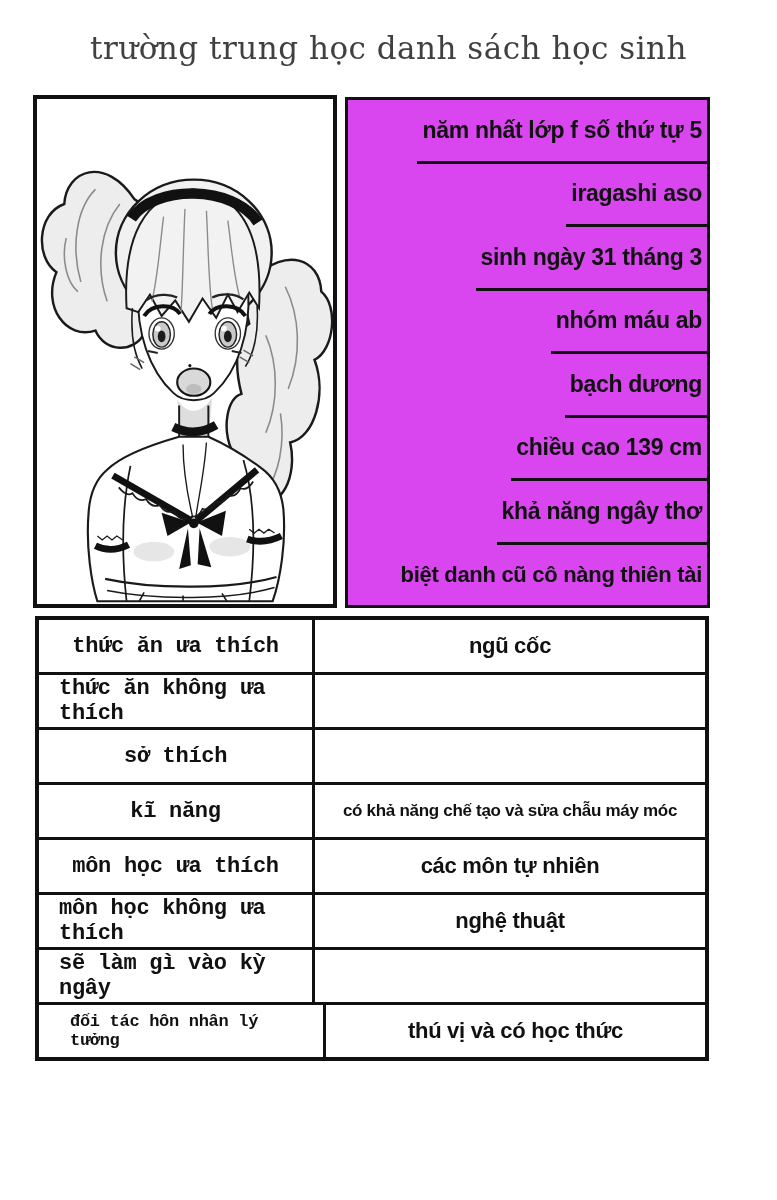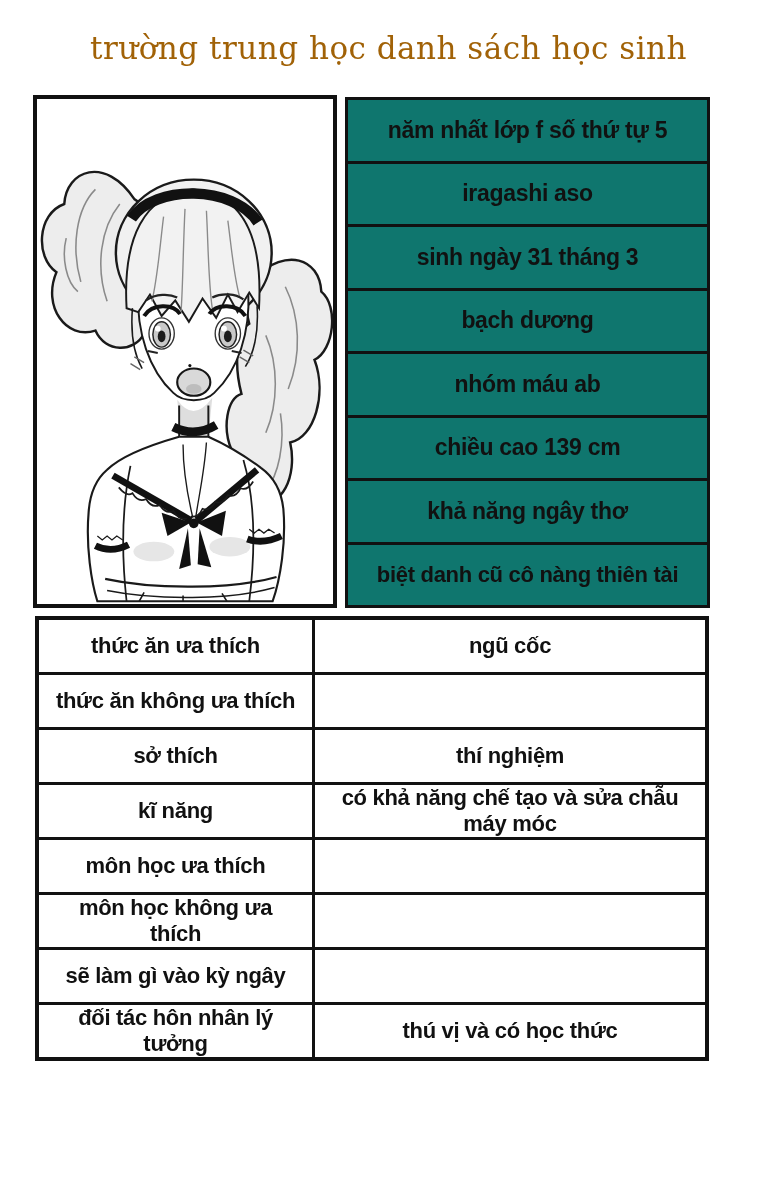--- a/index.html
+++ b/index.html
@@ -3,57 +3,57 @@
 <meta charset="utf-8">
 <style>
   html, body { margin:0; padding:0; background:#ffffff; }
   .page {
     position:relative; width:777px; height:1200px; background:#ffffff;
     color:#111; font-family:"Liberation Sans", sans-serif; overflow:hidden;
   }
   .title {
     position:absolute; top:30px; left:0; width:100%;
     text-align:center; font-family:"DejaVu Serif", serif;
-    font-size:31px; font-weight:500; color:#a16207; letter-spacing:0.5px;
+    font-size:31px; font-weight:500; color:#404040; letter-spacing:0.5px;
   }
   .portrait-box {
     position:absolute; left:33px; top:95px; width:304px; height:513px;
     border:4px solid #111; box-sizing:border-box; background:#fff;
   }
   .portrait-box svg { display:block; width:100%; height:100%; }
   .info-col {
     position:absolute; left:345px; top:97px; width:365px; height:511px;
-    border:3px solid #111; box-sizing:border-box; background:#0f766e;
-    display:flex; flex-direction:column;
+    border:3px solid #111; box-sizing:border-box; background:#d946ef;
+    display:flex; flex-direction:column;align-items:flex-end;
   }
   .info-row {
     flex:1; display:flex; align-items:center; justify-content:center;
     border-bottom:3px solid #111; font-weight:bold; font-size:23px;
     text-align:center; padding:0 5px; letter-spacing:-0.3px;
   }
   .info-row:last-child { border-bottom:none; }
   .bio-table {
     position:absolute; left:35px; top:616px; width:674px;
     border:4px solid #111; box-sizing:border-box; background:#fff;
   }
   .bio-row { display:flex; height:52px; border-bottom:3px solid #111; }
-  .bio-row:last-child { border-bottom:none; }
+  .bio-row:last-child { border-bottom:none;margin-left:11px; }
   .bio-label {
     width:276px; flex:0 0 276px; border-right:3px solid #111;
     display:flex; align-items:center; justify-content:center;
-    font-weight:bold; font-size:22px; text-align:center;
-    box-sizing:border-box; padding:0 13px; letter-spacing:-0.3px;
+    font-weight:bold; font-size:22px; text-align:left;
+    box-sizing:border-box; padding:0 20px; letter-spacing:-0.3px;font-family:Liberation Mono, monospace;
   }
   .bio-value {
     flex:1; display:flex; align-items:center; justify-content:center;
     font-weight:bold; font-size:22px; text-align:center;
     padding:0 20px; letter-spacing:-0.3px;
   }
   .sm { font-size:22px; }
-  .xs { font-size:22px; }
+  .xs { font-size:17px; }
 </style>
 </head>
 <body>
 
 <div class="page">
 
   <div class="title">trường trung học danh sách học sinh</div>
 
   <div class="portrait-box">
     <svg viewBox="0 0 304 513" xmlns="http://www.w3.org/2000/svg">
@@ -137,48 +137,49 @@
       <path d="M70,490 C120,501 200,501 246,488" fill="none" stroke="#1a1a1a" stroke-width="2.2"></path>
       <path d="M72,502 C122,512 198,512 244,499" fill="none" stroke="#1a1a1a" stroke-width="1.6"></path>
       <path d="M110,504 L105,513 M150,507 L150,513 M190,505 L195,513" fill="none" stroke="#1a1a1a" stroke-width="1.6"></path>
     </svg>
   </div>
 
   <div class="info-col">
     <div class="info-row">năm nhất lớp f số thứ tự 5</div>
     <div class="info-row">iragashi aso</div>
     <div class="info-row">sinh ngày 31 tháng 3</div>
+    <div class="info-row">nhóm máu ab</div>
     <div class="info-row">bạch dương</div>
-    <div class="info-row">nhóm máu ab</div>
     <div class="info-row">chiều cao 139 cm</div>
     <div class="info-row">khả năng ngây thơ</div>
     <div class="info-row sm">biệt danh cũ cô nàng thiên tài</div>
   </div>
 
   <div class="bio-table">
     <div class="bio-row">
       <div class="bio-label">thức ăn ưa thích</div>
       <div class="bio-value">ngũ cốc</div>
     </div>
     <div class="bio-row">
       <div class="bio-label sm">thức ăn không ưa thích</div>
     </div>
     <div class="bio-row">
       <div class="bio-label">sở thích</div>
-      <div class="bio-value">thí nghiệm</div>
     </div>
     <div class="bio-row">
       <div class="bio-label">kĩ năng</div>
       <div class="bio-value xs">có khả năng chế tạo và sửa chẫu máy móc</div>
     </div>
     <div class="bio-row">
       <div class="bio-label">môn học ưa thích</div>
+      <div class="bio-value">các môn tự nhiên</div>
     </div>
     <div class="bio-row">
       <div class="bio-label sm">môn học không ưa thích</div>
+      <div class="bio-value">nghệ thuật</div>
     </div>
     <div class="bio-row">
       <div class="bio-label sm">sẽ làm gì vào kỳ ngây</div>
     </div>
     <div class="bio-row">
       <div class="bio-label xs">đối tác hôn nhân lý tưởng</div>
       <div class="bio-value">thú vị và có học thức</div>
     </div>
   </div>
 

